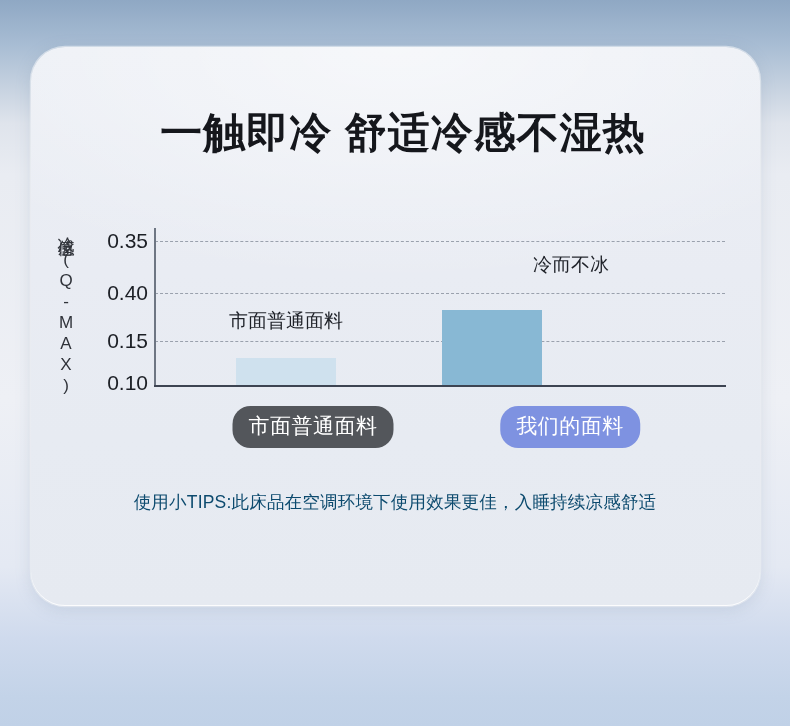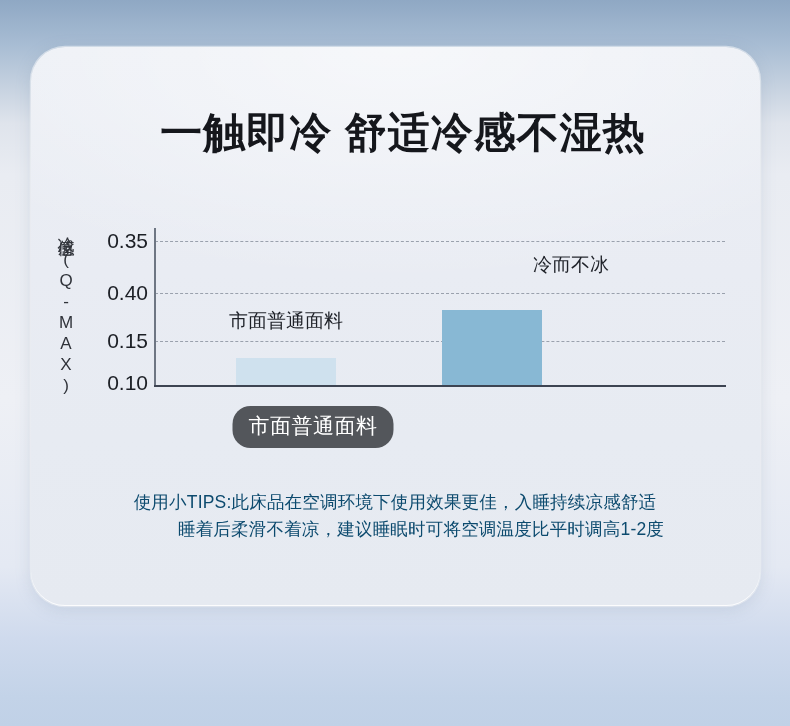--- a/index.html
+++ b/index.html
@@ -162,18 +162,18 @@
     <div class="bar chart-el" id="bar-1" style="left: 287px; width: 100px; height: 75.6143px; background: rgb(136, 184, 212);"></div>
   </div>
 
   <div id="y-axis-line"></div>
   <div id="x-axis-line"></div>
 
   <div class="bar-value-label chart-el" id="ann-0" style="left:286px; top:308px">市面普通面料</div>
   <div class="bar-value-label chart-el" id="ann-1" style="left:571px; top:252px">冷而不冰</div>
 
   <div class="pill chart-el" id="pill-0" style="left: 313px; background: rgb(83, 86, 91);">市面普通面料</div>
+  <div class="pill chart-el" id="pill-1" style="left: 570px; background: rgb(126, 146, 225);">我们的面料</div>
 </div>
 
 <div id="tips">
   <span class="line1">使用小TIPS:此床品在空调环境下使用效果更佳，入睡持续凉感舒适</span>
-  <span class="line2">睡着后柔滑不着凉，建议睡眠时可将空调温度比平时调高1-2度</span>
 </div>
 
 </body></html>

